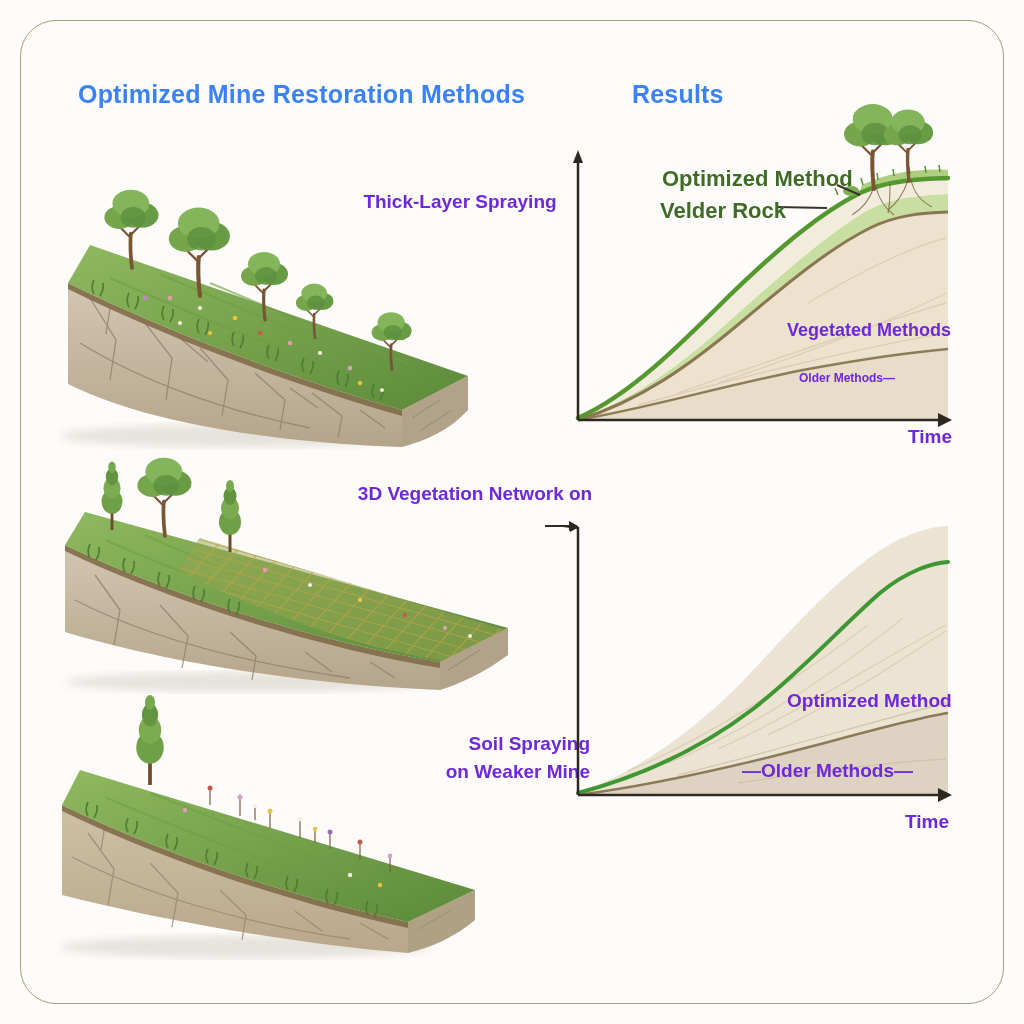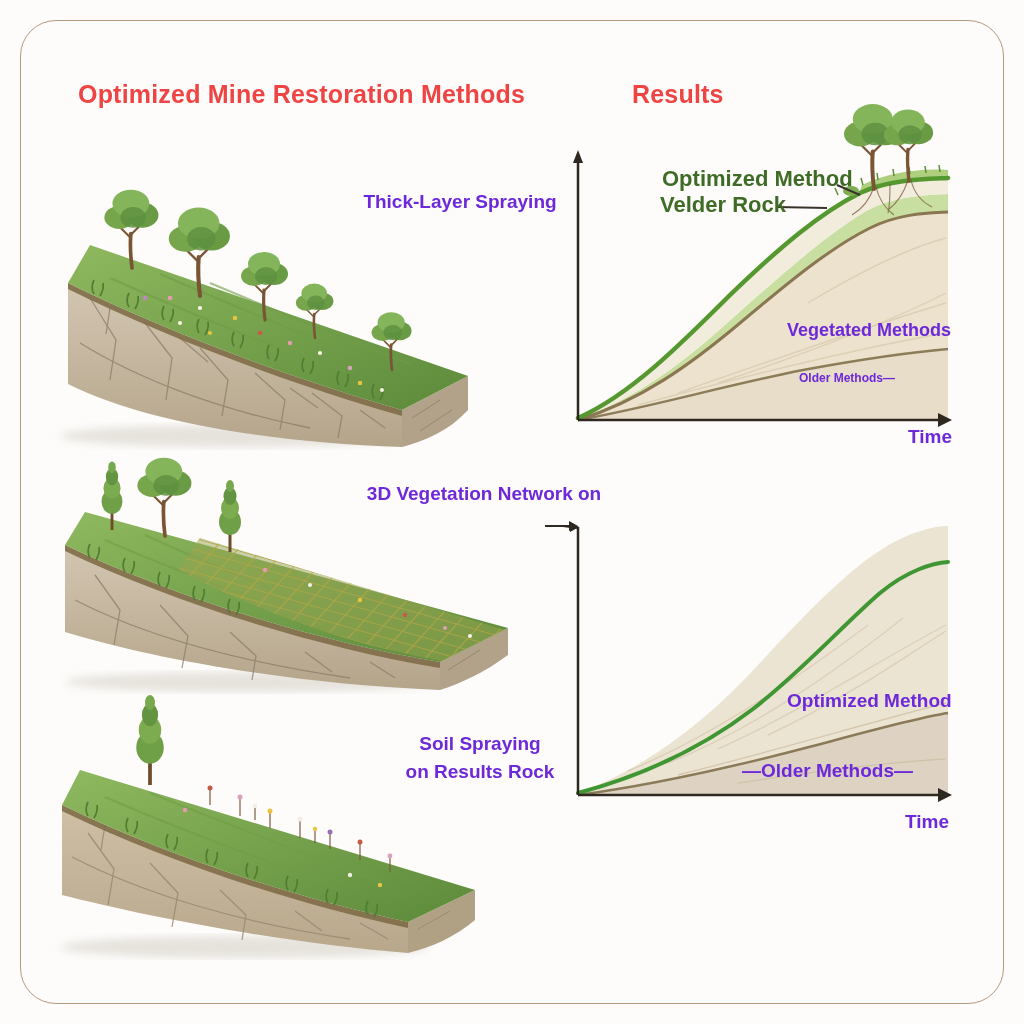--- a/index.html
+++ b/index.html
@@ -1,19 +1,19 @@
 <!DOCTYPE html>
 <html><head>
 <meta charset="utf-8">
 <style>
   html,body{margin:0;padding:0;background:#ffffff;}
   .canvas{position:relative;width:1024px;height:1024px;background:#fdfcfa;overflow:hidden;
           font-family:"Liberation Sans",sans-serif;}
   .frame{position:absolute;inset:20px;border:1.6px solid #b49a7e;border-radius:36px;pointer-events:none;}
-  .title{position:absolute;margin:0;font-size:25px;font-weight:bold;color:#ef4444;letter-spacing:.2px;}
+  .title{position:absolute;margin:0;font-size:25px;font-weight:bold;color:#3b82f6;letter-spacing:.2px;}
   .mlabel{position:absolute;color:#6d28d9;font-weight:bold;font-size:19px;line-height:28px;}
   .mlabel.center{text-align:center;}
   .clabel{position:absolute;font-weight:bold;white-space:nowrap;}
   .c-dark{color:#6d28d9;}
   .c-green{color:#3e6b26;}
   .abs{position:absolute;}
   .connector{position:absolute;height:2px;background:#2f2a24;}
   .conn-arrow{position:absolute;width:0;height:0;border-top:5px solid transparent;
               border-bottom:5px solid transparent;border-left:9px solid #2f2a24;}
 </style>
@@ -164,21 +164,21 @@
       <circle cx="395" cy="188" r="2" fill="#d8a2c0"></circle>
         <circle cx="420" cy="196" r="2" fill="#f7f3e8"></circle>
     </g>
     <g>
       <use href="#treeC" transform="translate(62,90) scale(0.95)"></use>
       <use href="#treeB" transform="translate(115,96) scale(1.15)"></use>
       <use href="#treeC" transform="translate(180,112) scale(1.0)"></use>
     </g>
   </svg>
 
-  <div class="mlabel center" style="left:349px;top:480px;width:270px;">
+  <div class="mlabel center" style="left:340px;top:480px;width:270px;">
     <span style="display:block">3D Vegetation Network on</span>
   </div>
 
   <div class="connector" style="left:545px;top:525px;width:26px;"></div>
   <div class="conn-arrow" style="left:569px;top:521px;"></div>
 
   <svg class="abs" style="left:50px;top:685px;" width="480" height="275" viewBox="0 0 480 275">
     <ellipse cx="195" cy="262" rx="185" ry="11" fill="#cfc9bf" opacity="0.5" filter="url(#soft)"></ellipse>
     <path d="M12,120 C110,168 240,212 358,237 L358,268 C230,258 90,230 12,210 Z" fill="url(#rockGrad3)"></path>
     <path d="M358,237 L425,205 L425,235 C405,252 382,262 358,268 Z" fill="#b0a084"></path>
@@ -229,23 +229,23 @@
       <circle cx="340" cy="171" r="2.4" fill="#d8a2c0"></circle>
         <circle cx="205" cy="121" r="2.2" fill="#f2eee2"></circle>
       <circle cx="265" cy="144" r="2.2" fill="#e8c440"></circle>
         <circle cx="135" cy="125" r="2.2" fill="#e79ab2"></circle>
       <circle cx="300" cy="190" r="2.2" fill="#f2eee2"></circle>
         <circle cx="330" cy="200" r="2.2" fill="#e8c440"></circle>
     </g>
     <use href="#treeC" transform="translate(100,100) scale(1.25)"></use>
   </svg>
 
-  <div class="mlabel" style="left:370px;top:730px;width:220px;text-align:center;">
+  <div class="mlabel" style="left:370px;top:730px;width:220px;text-align:right;">
     <span style="display:block">Soil Spraying</span>
-    <span style="display:block">on Results Rock</span>
+    <span style="display:block">on Weaker Mine</span>
   </div>
 
   <svg class="abs" style="left:558px;top:95px;" width="415" height="360" viewBox="0 0 415 360">
     <path d="M20,325 C90,313 160,292 245,275 C305,264 355,257 390,254 L390,325 Z" fill="#e7ddc8"></path>
     <path d="M20,325 C82,306 132,270 182,228 C232,186 272,153 312,133 C342,118 372,118 390,117 L390,254 C355,257 305,264 245,275 C160,292 90,313 20,325 Z" fill="#ece2cd"></path>
     <g stroke="#d9cbb0" stroke-width="1.4" fill="none" opacity="0.8">
       <path d="M120,298 C220,263 320,228 388,208"></path>
         <path d="M80,310 C180,283 300,253 388,238"></path>
       <path d="M250,208 C300,178 350,153 388,143"></path>
         <path d="M160,288 C250,258 340,223 388,198"></path>
@@ -282,21 +282,21 @@
     </g>
     <g stroke="#2f2820" stroke-width="2.5" fill="none">
       <path d="M20,325 L20,62"></path>
       <path d="M20,325 L386,325"></path>
     </g>
     <polygon points="15,68 20,55 25,68" fill="#2f2820"></polygon>
     <polygon points="380,318 394,325 380,332" fill="#2f2820"></polygon>
   </svg>
 
   <div class="clabel c-green" style="left:662px;top:166px;font-size:22px;">Optimized Method</div>
-  <div class="clabel c-green" style="left:660px;top:192px;font-size:22px;">Velder Rock</div>
+  <div class="clabel c-green" style="left:660px;top:198px;font-size:22px;">Velder Rock</div>
   <div class="clabel c-dark" style="left:787px;top:320px;font-size:18px;">Vegetated Methods</div>
   <div class="clabel c-dark" style="left:799px;top:371px;font-size:12px;">Older Methods—</div>
   <div class="clabel c-dark" style="left:908px;top:426px;font-size:19px;">Time</div>
 
   <svg class="abs" style="left:558px;top:513px;" width="415" height="320" viewBox="0 0 415 320">
     <path d="M20,280 C85,256 145,212 200,152 C248,100 298,48 338,28 C362,16 380,13 390,13 L390,200 C358,205 315,217 255,233 C175,254 95,272 20,282 Z" fill="#ece4d2"></path>
     <path d="M20,282 C95,272 175,254 255,233 C315,217 358,205 390,200 L390,281 L20,281 Z" fill="#ded3c2"></path>
     <g stroke="#d8cbb3" stroke-width="1.4" fill="none" opacity="0.8">
       <path d="M70,258 C150,225 230,172 310,112"></path>
         <path d="M110,250 C190,218 270,165 345,105"></path>

